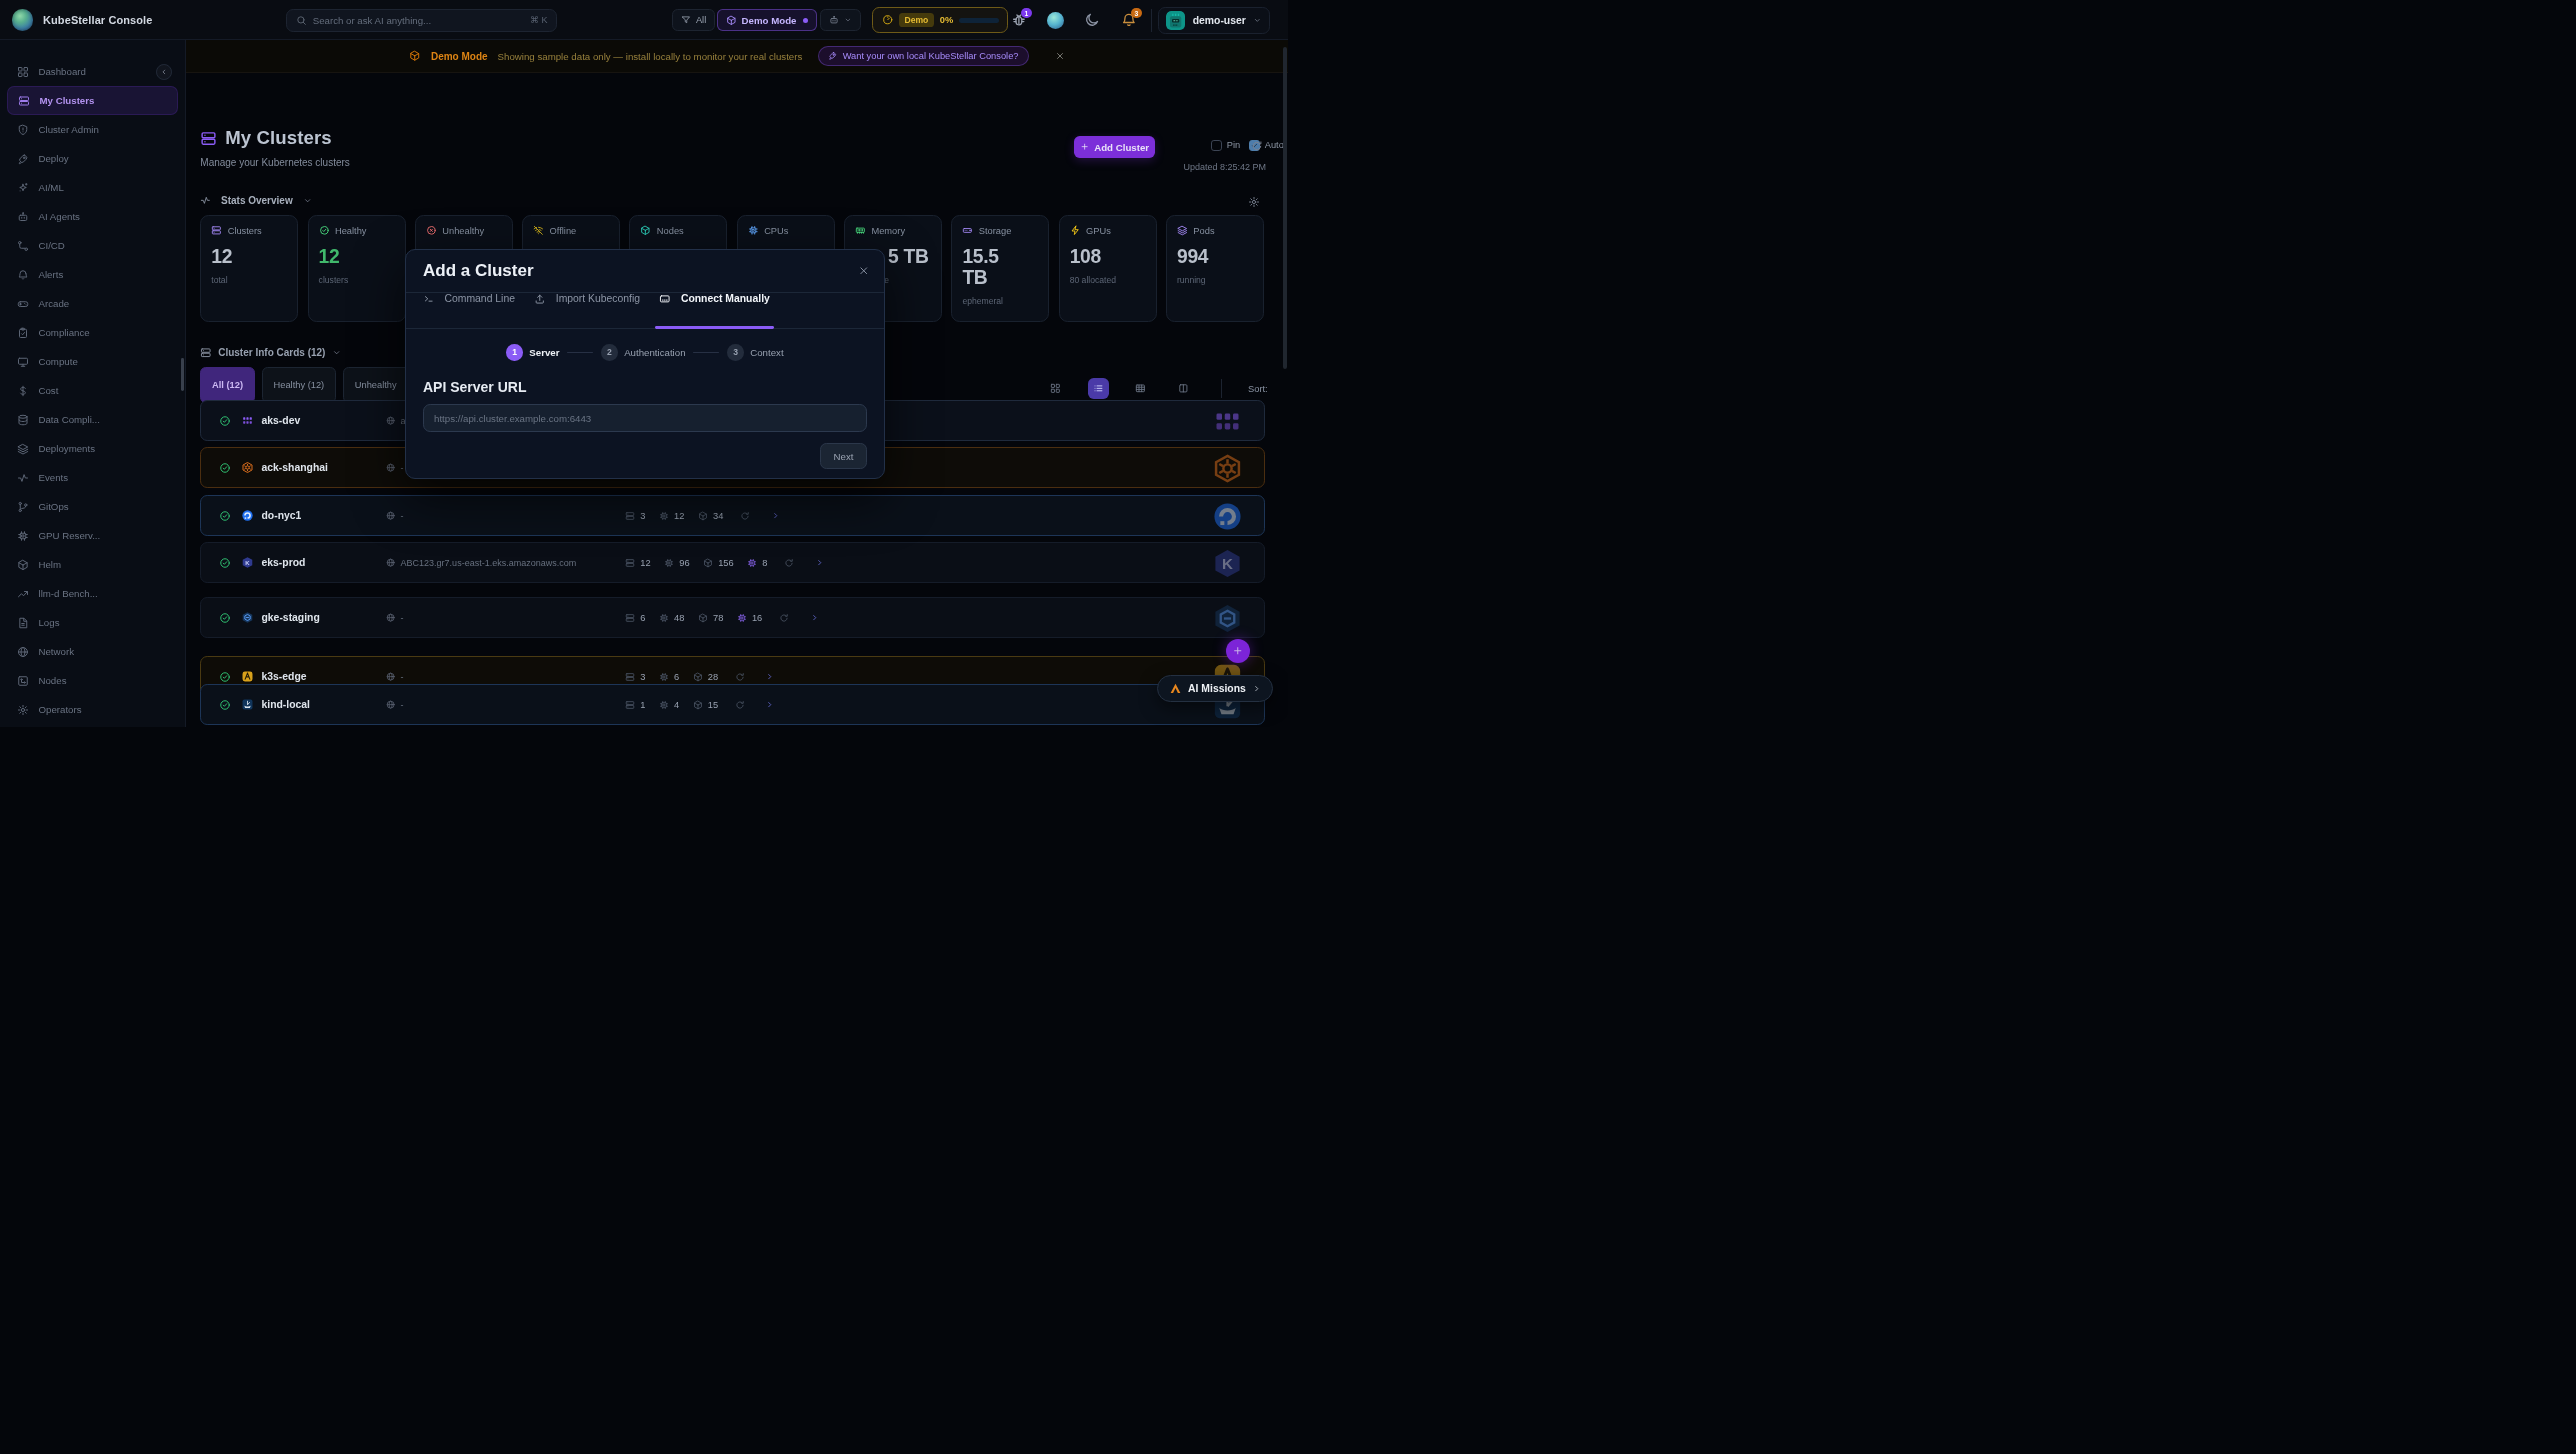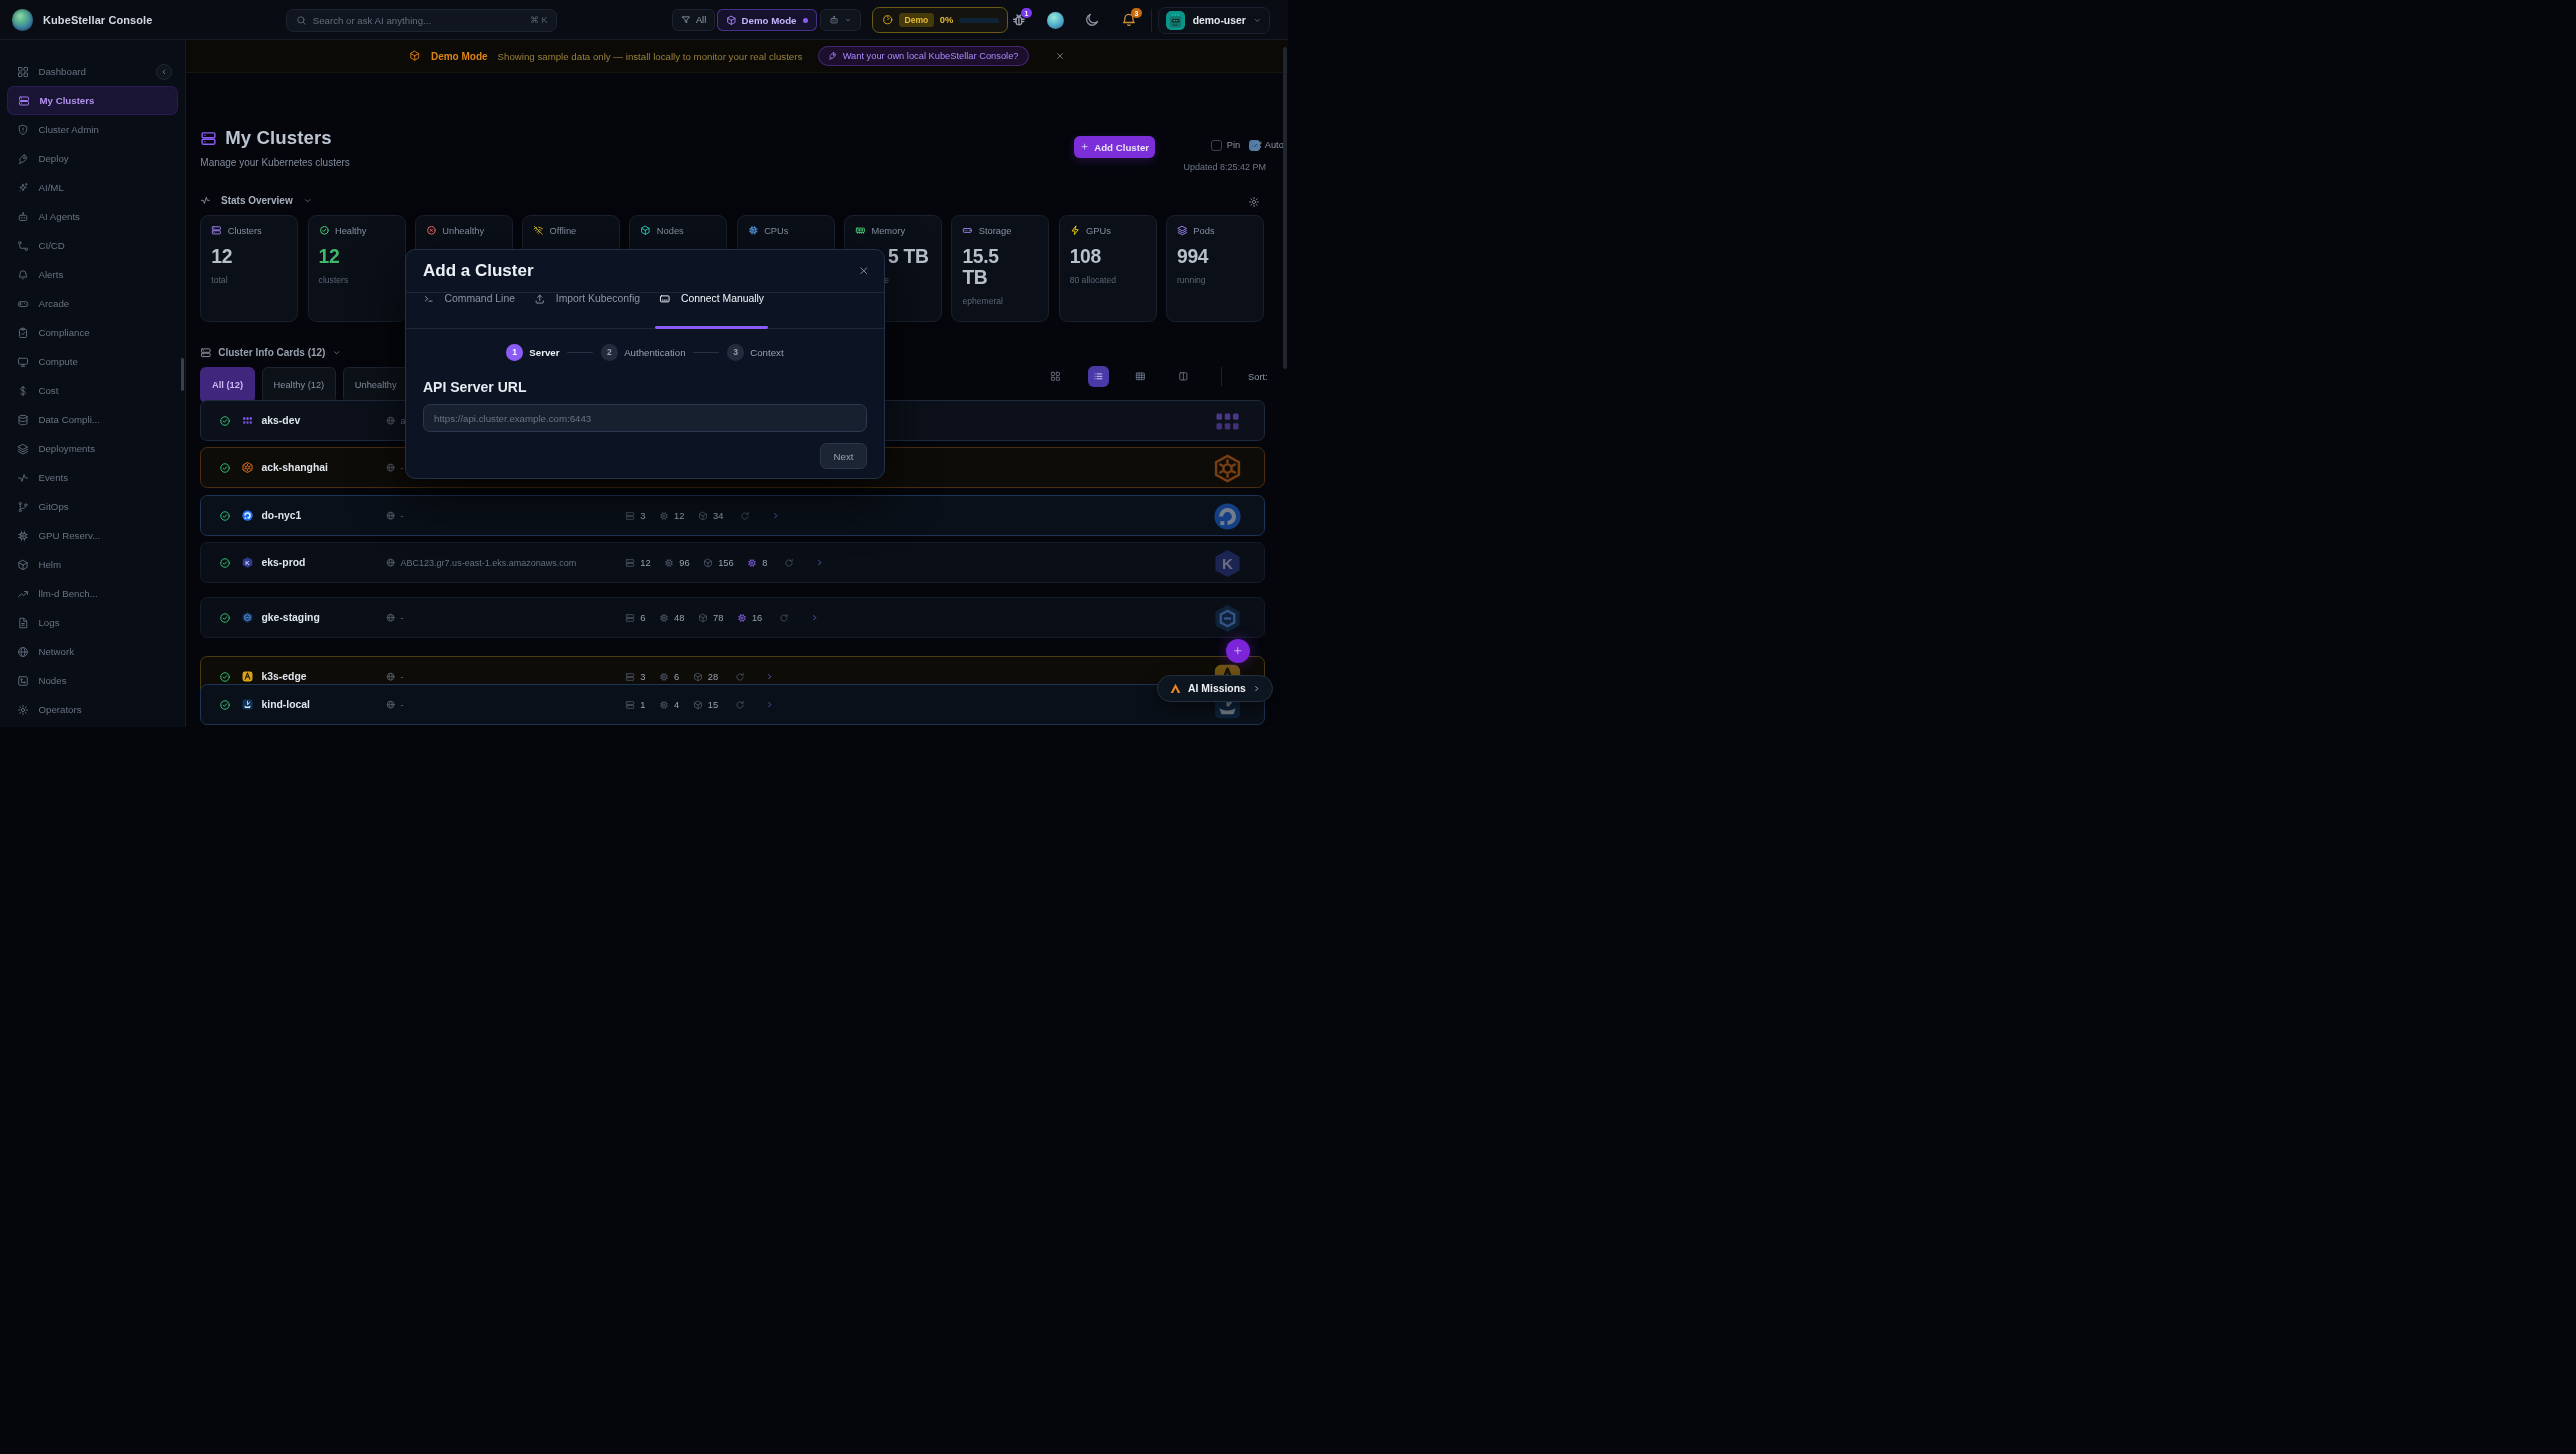--- a/index.html
+++ b/index.html
@@ -129,21 +129,21 @@
 
   .cic-head { position:absolute; left:14.3px; top:274px; display:flex; align-items:center; gap:6.4px; }
   .cic-head .ic { width:11.5px; height:11.5px; color:#8a93a3; }
   .cic-head .t { font-size:10px; color:#98a1b0; font-weight:600; }
   .cic-head .chev { width:9.3px; height:9.3px; color:#7a8292; }
   .pills { position:absolute; left:14.3px; top:294px; display:flex; gap:7.2px; }
   .pill { height:36px; padding:0 10.7px; border-radius:5.7px; display:flex; align-items:center;
     font-size:9.3px; color:#8791a1; background:#0d1219; border:0.7px solid #1c2532; }
   .pill.active { background:#40267c; border-color:#40267c; color:#cbb8f2; font-weight:600; }
   .pill.under { padding-right:43px; }
-  .view-ctrls { position:absolute; left:859px; top:292px; display:flex; align-items:center; gap:21px;justify-content:flex-end; }
+  .view-ctrls { position:absolute; left:859px; top:304px; display:flex; align-items:center; gap:21px;justify-content:flex-end; }
   .vbtn { width:21.5px; height:21.5px; border-radius:5.7px; display:flex; align-items:center; justify-content:center;
     color:#6b7485; }
   .vbtn .ic { width:10.7px; height:10.7px; }
   .vbtn.active { background:#4a3aa8; color:#d6d9ff; }
   .vdiv { width:0.7px; height:18.6px; background:#1c2330; margin:0 5.7px; }
   .sort-label { font-size:9.3px; color:#8a93a3; margin-right:5.7px; }
   .sort-select { height:23px; width:56px; border-radius:5.7px; border:0.7px solid #242c3a; background:#0d1219;
     display:flex; align-items:center; justify-content:space-between; padding:0 7.2px;
     color:#aab2c0; font-size:9.7px; }
   .sort-select .chev { width:7.9px; height:7.9px; color:#7a8292; }
@@ -178,21 +178,21 @@
   .modal { position:absolute; left:405px; top:249px; width:480px; height:230px; background:#0c1322;
     border:0.7px solid #223048; border-radius:10px; box-shadow:0 18px 50px rgba(0,0,0,.68); z-index:300; }
   .m-head { height:42px; display:flex; align-items:center; padding:0 17px; }
   .m-title { font-size:17px; font-weight:700; color:#edf1f7; }
   .m-close { position:absolute; right:15px; top:15px; width:11.5px; height:11.5px; color:#8b94a5; }
   .m-tabs { height:37px; border-top:0.7px solid #1c2738; border-bottom:0.7px solid #1c2738;
     display:flex; align-items:center; padding:0 17px; gap:19.3px; }
   .m-tab { display:flex; align-items:flex-start; gap:10px; font-size:10.4px; color:#8c95a5; height:100%;
     position:relative; }
   .m-tab .ic { width:11.5px; height:11.5px; }
-  .m-tab.active { color:#f3f6fa; font-weight:400; }
+  .m-tab.active { color:#f3f6fa; font-weight:700; }
   .m-tab.active::after { content:''; position:absolute; left:-4.3px; right:-4.3px; bottom:-0.7px; height:2.5px;
     background:#8b5cf6; border-radius:1.4px; }
   .m-body { padding:0 17px; }
   .m-steps { display:flex; align-items:center; justify-content:center; gap:7.9px; margin-top:15px; }
   .m-step { display:flex; align-items:center; gap:6.4px; }
   .m-num { width:16.5px; height:16.5px; border-radius:50%; background:#232c3c; color:#99a2b1;
     font-size:8.6px; font-weight:700; display:flex; align-items:center; justify-content:center; }
   .m-step.active .m-num { background:#8b5cf6; color:#fff; }
   .m-lbl { font-size:9.7px; color:#98a1b0; }
   .m-step.active .m-lbl { color:#eef2f7; font-weight:600; }

